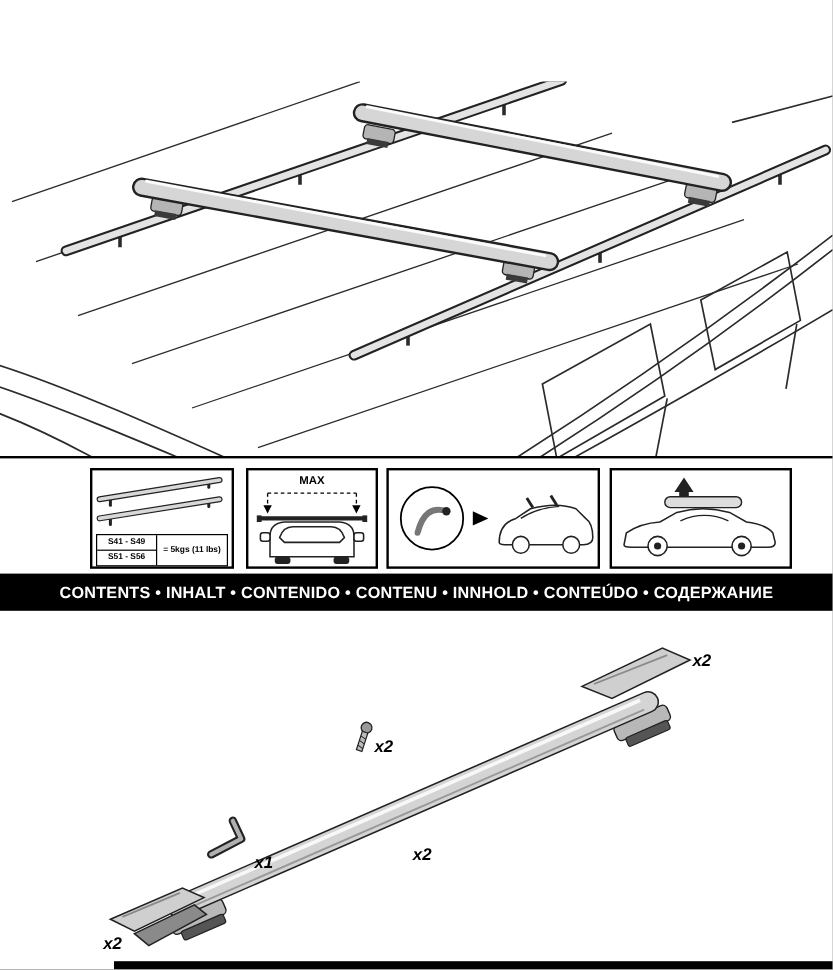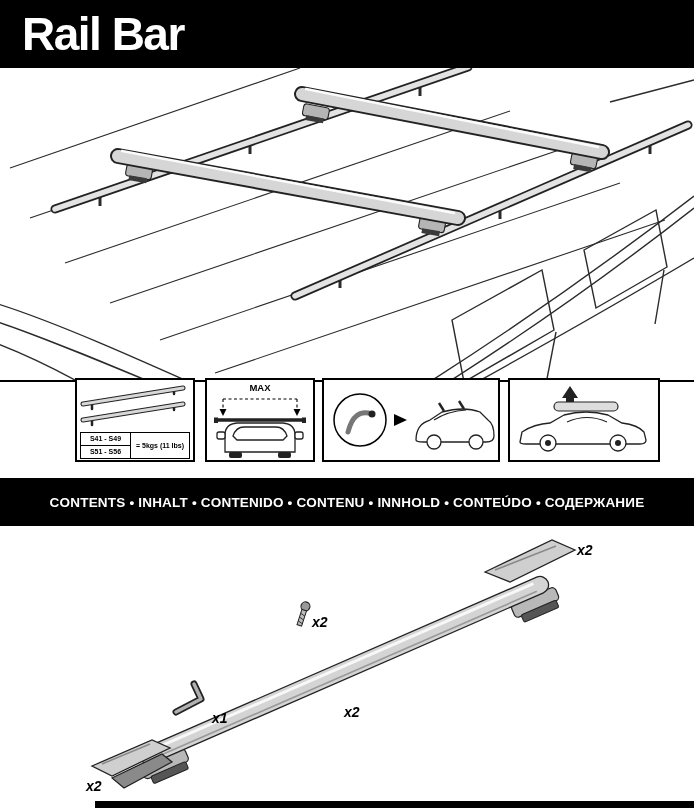--- a/index.html
+++ b/index.html
@@ -7,51 +7,48 @@
   body { font-family:"Liberation Sans", sans-serif; }
   .page { position:relative; width:694px; height:808px; background:#fff; overflow:hidden; margin:0 auto; }
 
   .titlebar { position:absolute; top:0; left:0; width:694px; height:68px; background:#000; display:flex; align-items:center; padding-left:22px; }
   .titlebar h1 { color:#fff; font-size:46px; font-weight:bold; letter-spacing:-1.5px; }
 
   .hero { position:absolute; top:68px; left:0; width:694px; height:312px; }
 
   .strip-rule { position:absolute; top:380px; left:0; width:694px; height:2px; background:#000; }
 
-  .info-strip { position:absolute; top:372px; left:0; width:694px; height:120px; }
+  .info-strip { position:absolute; top:384px; left:0; width:694px; height:120px; }
   .info-box { position:absolute; border:2px solid #000; background:#fff; }
   .box-spec   { left:75px;  top:6px; width:120px; height:84px; padding-top:2px; }
   .box-max    { left:205px; top:6px; width:110px; height:84px; }
   .box-torque { left:322px; top:6px; width:178px; height:84px; }
   .box-load   { left:508px; top:6px; width:152px; height:84px; }
 
   .spec-table { display:grid; grid-template-columns:50px 1fr; border:1px solid #000; margin:0 3px; height:27px; font-size:7px; font-weight:bold; text-align:center; }
   .spec-models { border-right:1px solid #000; display:flex; flex-direction:column; justify-content:center; }
   .spec-models div { line-height:12px; }
   .spec-models div:first-child { border-bottom:1px solid #000; }
   .spec-load { display:flex; align-items:center; justify-content:center; }
 
-  .contents-bar { position:absolute; top:478px; left:0; width:694px; height:48px; background:#000; color:#fff;
+  .contents-bar { position:absolute; top:478px; left:0; width:694px; height:31px; background:#000; color:#fff;
                   display:flex; flex-direction:column; align-items:center; justify-content:center; gap:1px; }
   .contents-bar div { font-size:13.5px; font-weight:bold; letter-spacing:0.2px; white-space:nowrap; }
 
   .parts { position:absolute; top:526px; left:0; width:694px; height:344px; }
   .parts svg { position:absolute; left:0; top:0; }
   .qty { position:absolute; font-size:14px; font-weight:bold; font-style:italic; color:#000; }
 
   .bottom-bar { position:absolute; top:801px; left:95px; width:599px; height:7px; background:#000; }
 </style>
 </head>
 <body>
 
 <div class="page">
 
-  <header class="titlebar">
-    <h1>Rail Bar</h1>
-  </header>
 
   <section class="hero">
     <svg width="694" height="312" viewBox="0 0 694 312">
 
       <g stroke="#2b2b2b" stroke-width="1.1" fill="none">
         <path d="M 10,100 L 300,0"></path>
         <path d="M 30,150 L 440,10"></path>
         <path d="M 65,195 L 510,43"></path>
         <path d="M 110,235 L 565,80"></path>
         <path d="M 160,272 L 620,115"></path>

